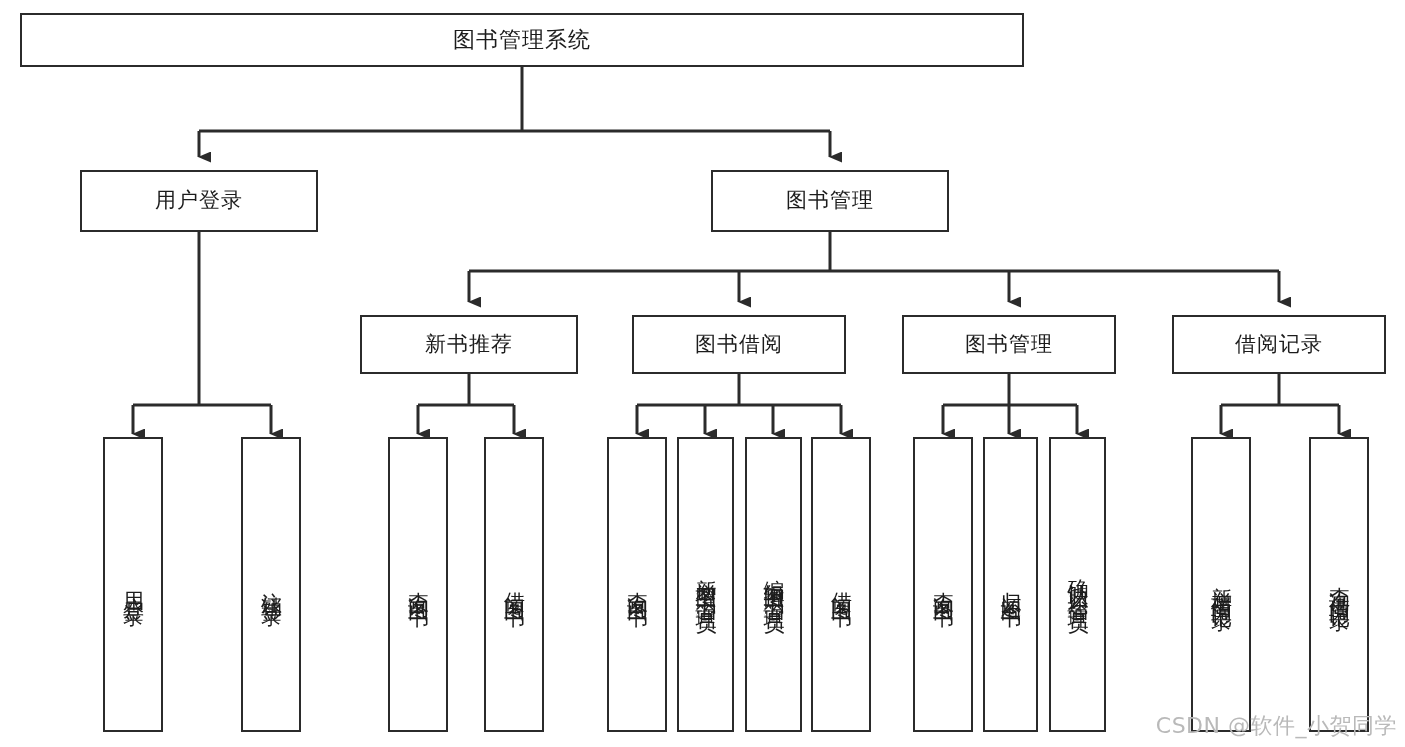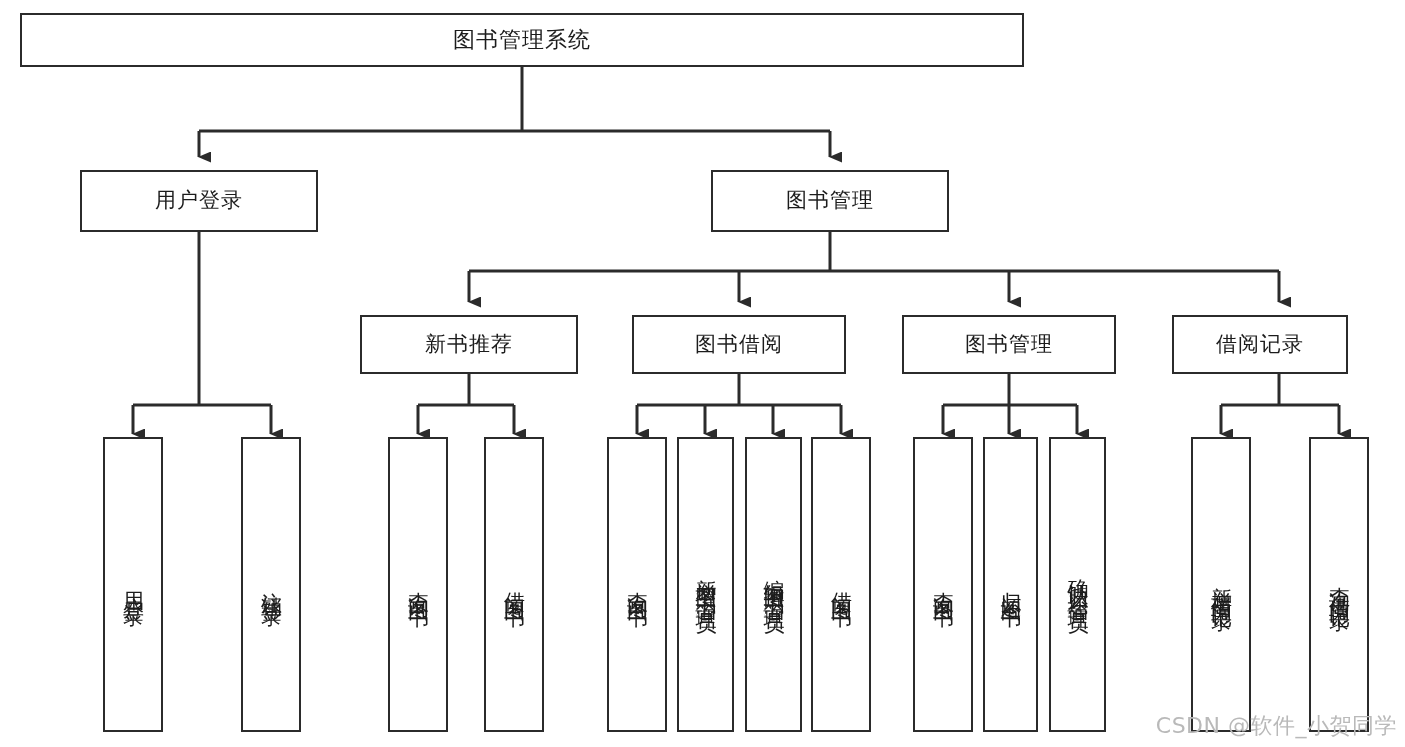--- a/index.html
+++ b/index.html
@@ -142,21 +142,21 @@
 
   <div class="node horiz" style="left:360px; top:315px; width:218px; height:59px;">
     <span class="node-label">新书推荐</span>
   </div>
   <div class="node horiz" style="left:632px; top:315px; width:214px; height:59px;">
     <span class="node-label">图书借阅</span>
   </div>
   <div class="node horiz" style="left:902px; top:315px; width:214px; height:59px;">
     <span class="node-label">图书管理</span>
   </div>
-  <div class="node horiz" style="left:1172px; top:315px; width:176px; height:59px;">
+  <div class="node horiz" style="left:1172px; top:315px; width:214px; height:59px;">
     <span class="node-label">借阅记录</span>
   </div>
 
   <div class="node vert" style="left:103px; top:437px; width:60px; height:295px;">
     <span class="node-label">用户登录</span>
   </div>
   <div class="node vert" style="left:241px; top:437px; width:60px; height:295px;">
     <span class="node-label">注销登录</span>
   </div>
 

